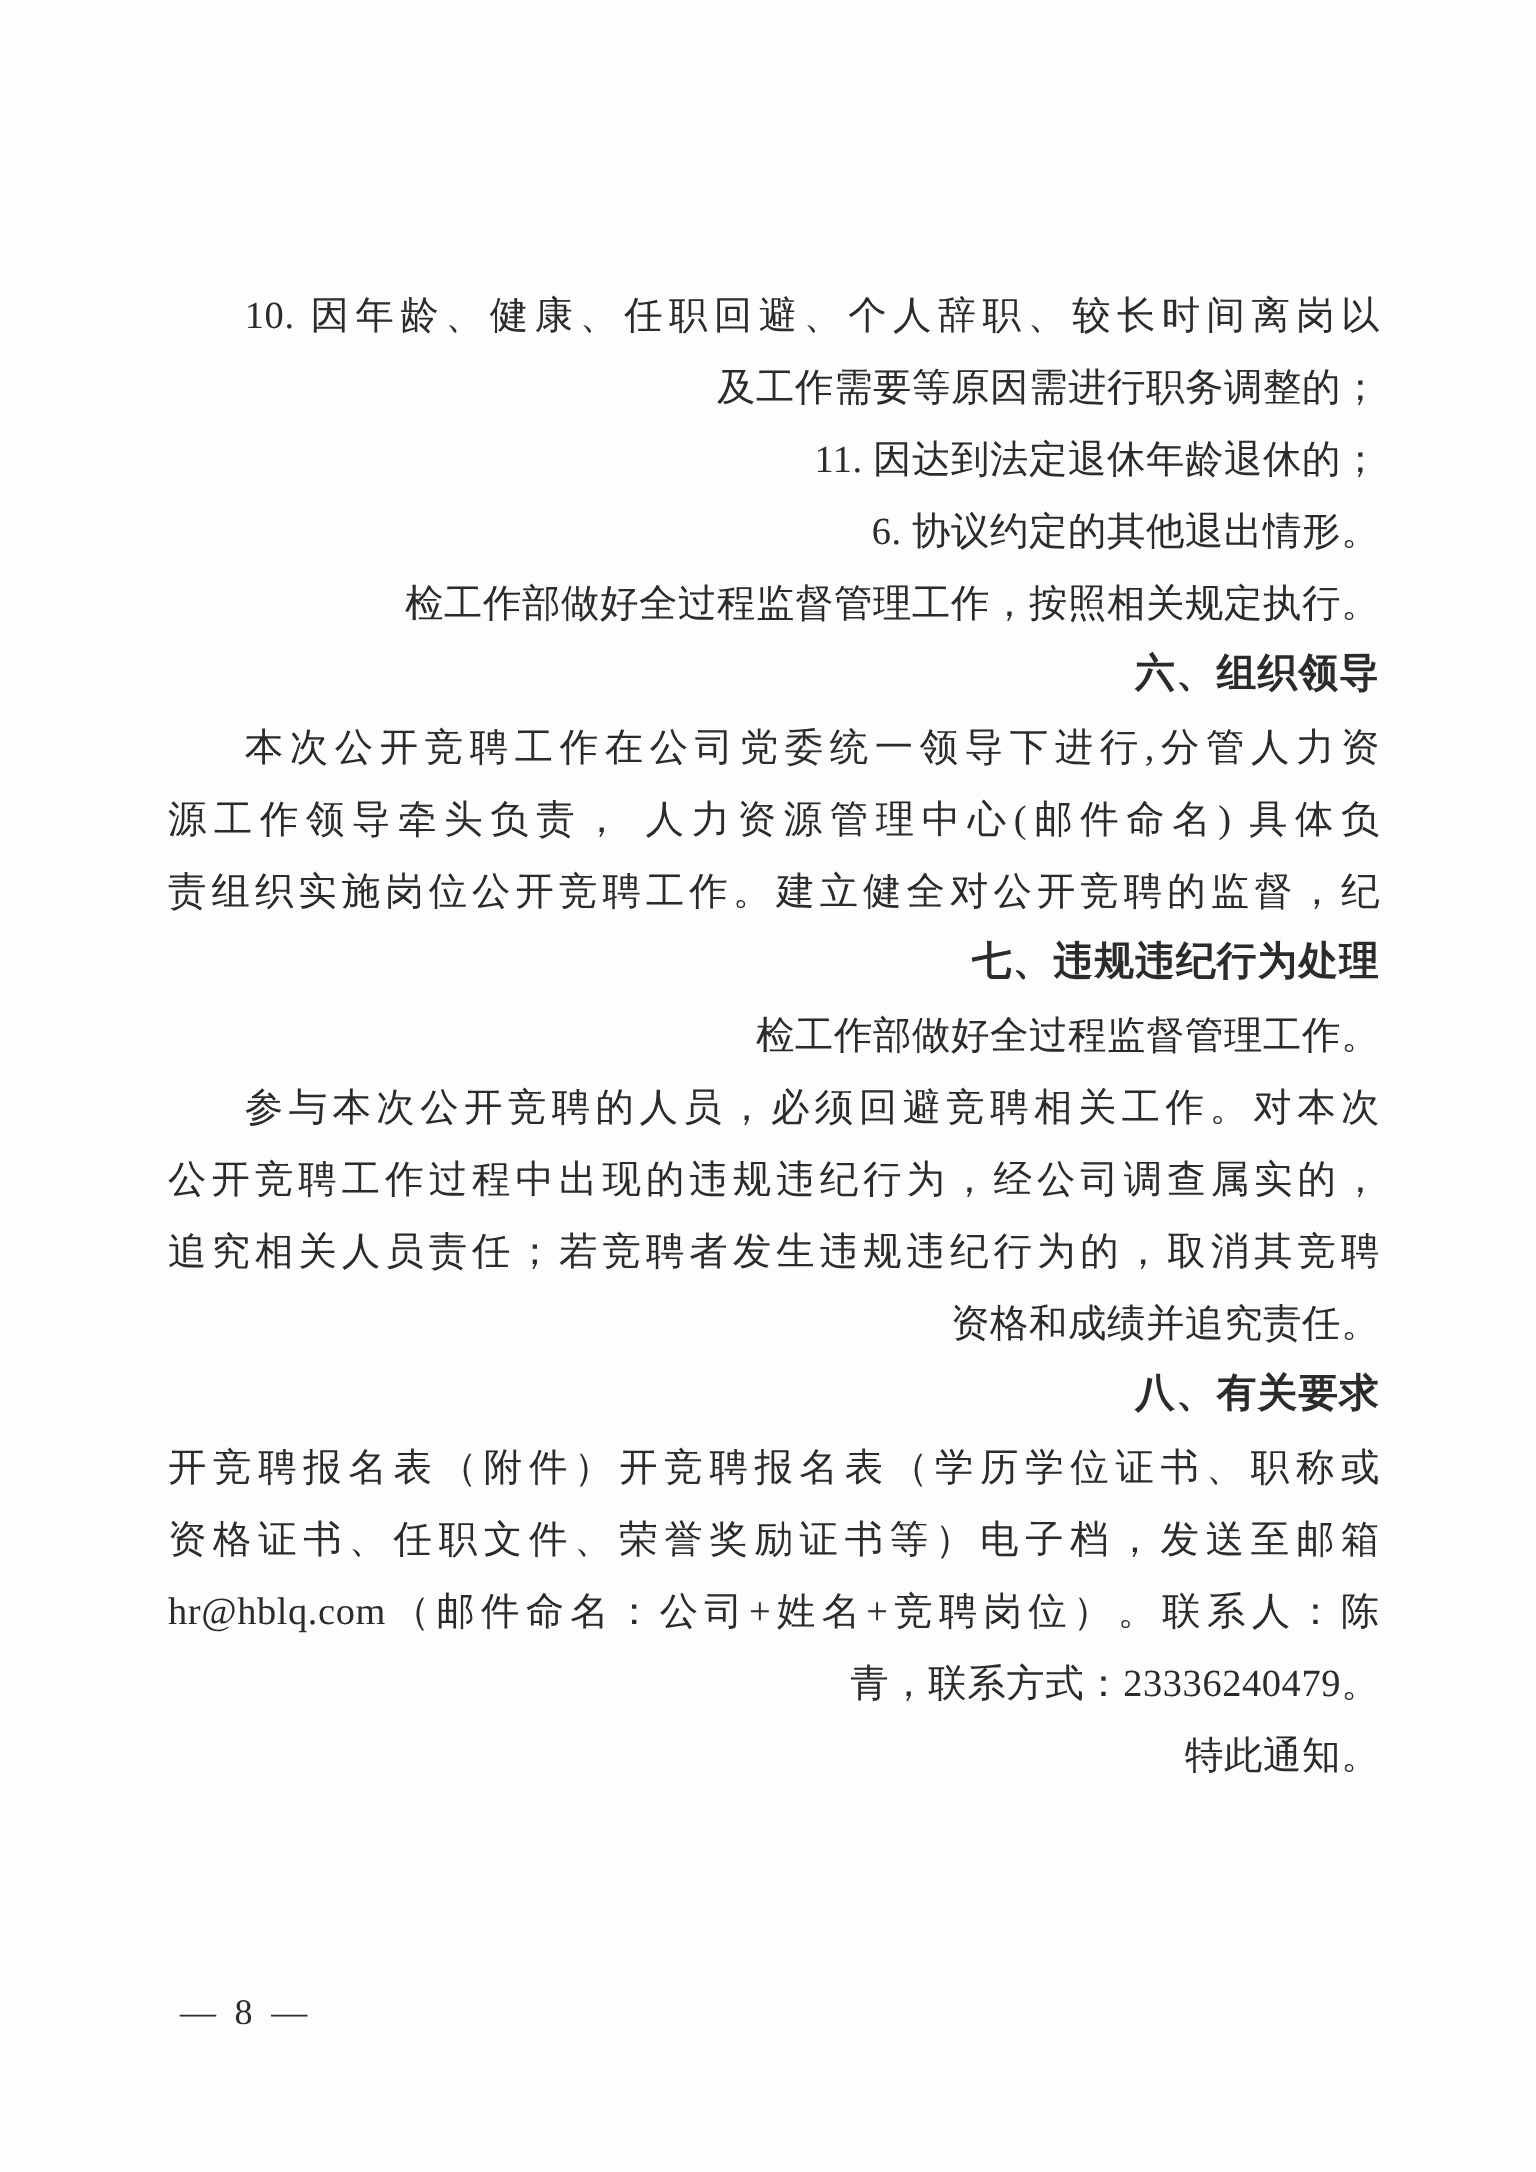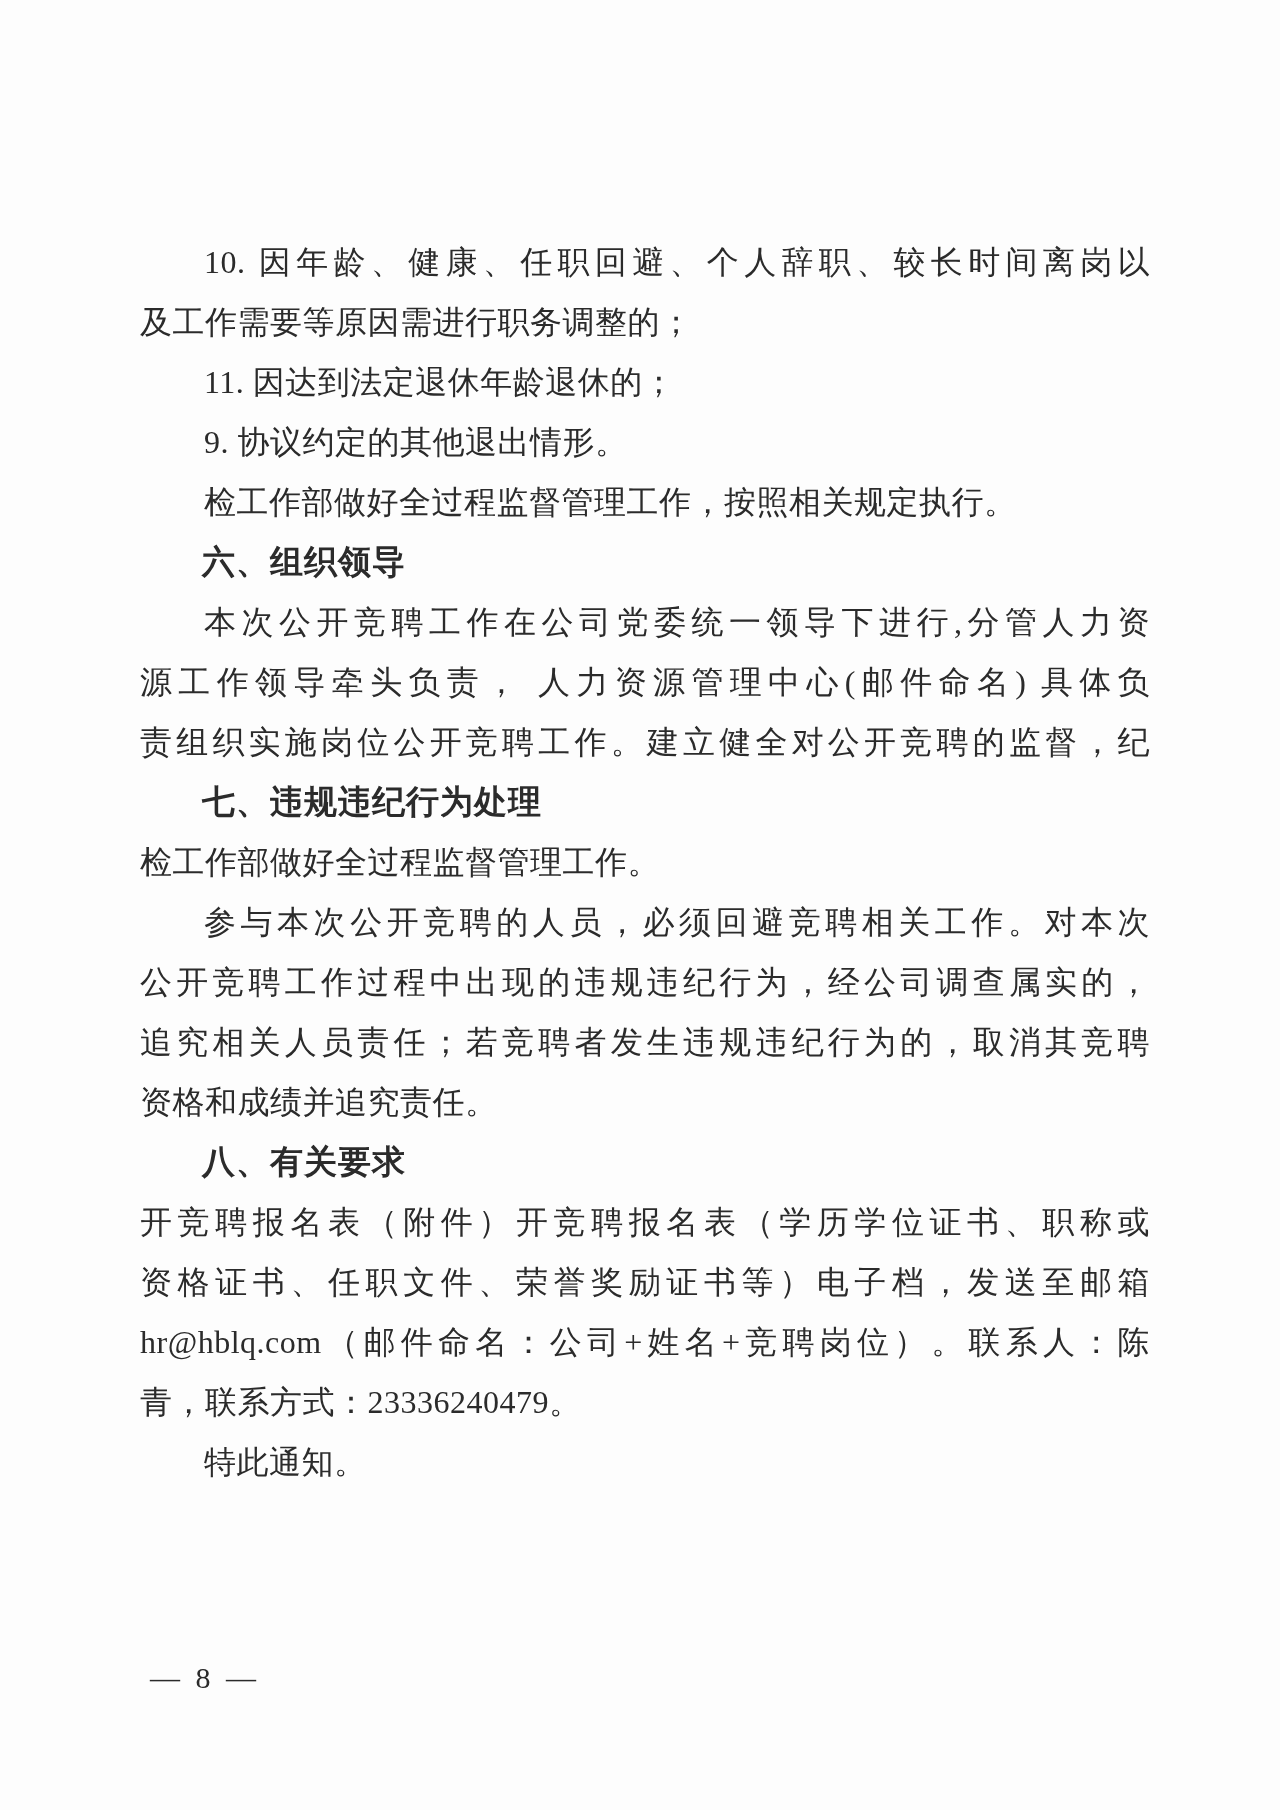--- a/index.html
+++ b/index.html
@@ -21,21 +21,21 @@
     left: 140px;
     top: 232px;
     width: 1010px;
   }
   .line {
     margin: 0;
     height: 60px;
     line-height: 60px;
     font-size: 32px;
     letter-spacing: 0.5px;
-    text-align: left;
+    text-align: right;
   }
   .first {
     text-indent: 64px;
   }
   .full {
     text-align: justify;
     text-align-last: justify;
   }
   .heading {
     font-family: Liberation Serif, serif;
@@ -55,21 +55,21 @@
   }
 </style>
 </head>
 <body>
 
 <div class="page">
   <div class="textblock">
     <p class="line first full">10. 因年龄、健康、任职回避、个人辞职、较长时间离岗以</p>
     <p class="line">及工作需要等原因需进行职务调整的；</p>
     <p class="line first">11. 因达到法定退休年龄退休的；</p>
-    <p class="line first">9. 协议约定的其他退出情形。</p>
+    <p class="line first">6. 协议约定的其他退出情形。</p>
     <p class="line first">检工作部做好全过程监督管理工作，按照相关规定执行。</p>
     <p class="line heading">六、组织领导</p>
     <p class="line first full">本次公开竞聘工作在公司党委统一领导下进行,分管人力资</p>
     <p class="line full">源工作领导牵头负责， 人力资源管理中心(邮件命名) 具体负</p>
     <p class="line full">责组织实施岗位公开竞聘工作。建立健全对公开竞聘的监督，纪</p>
     <p class="line heading">七、违规违纪行为处理</p>
     <p class="line">检工作部做好全过程监督管理工作。</p>
     <p class="line first full">参与本次公开竞聘的人员，必须回避竞聘相关工作。对本次</p>
     <p class="line full">公开竞聘工作过程中出现的违规违纪行为，经公司调查属实的，</p>
     <p class="line full">追究相关人员责任；若竞聘者发生违规违纪行为的，取消其竞聘</p>

